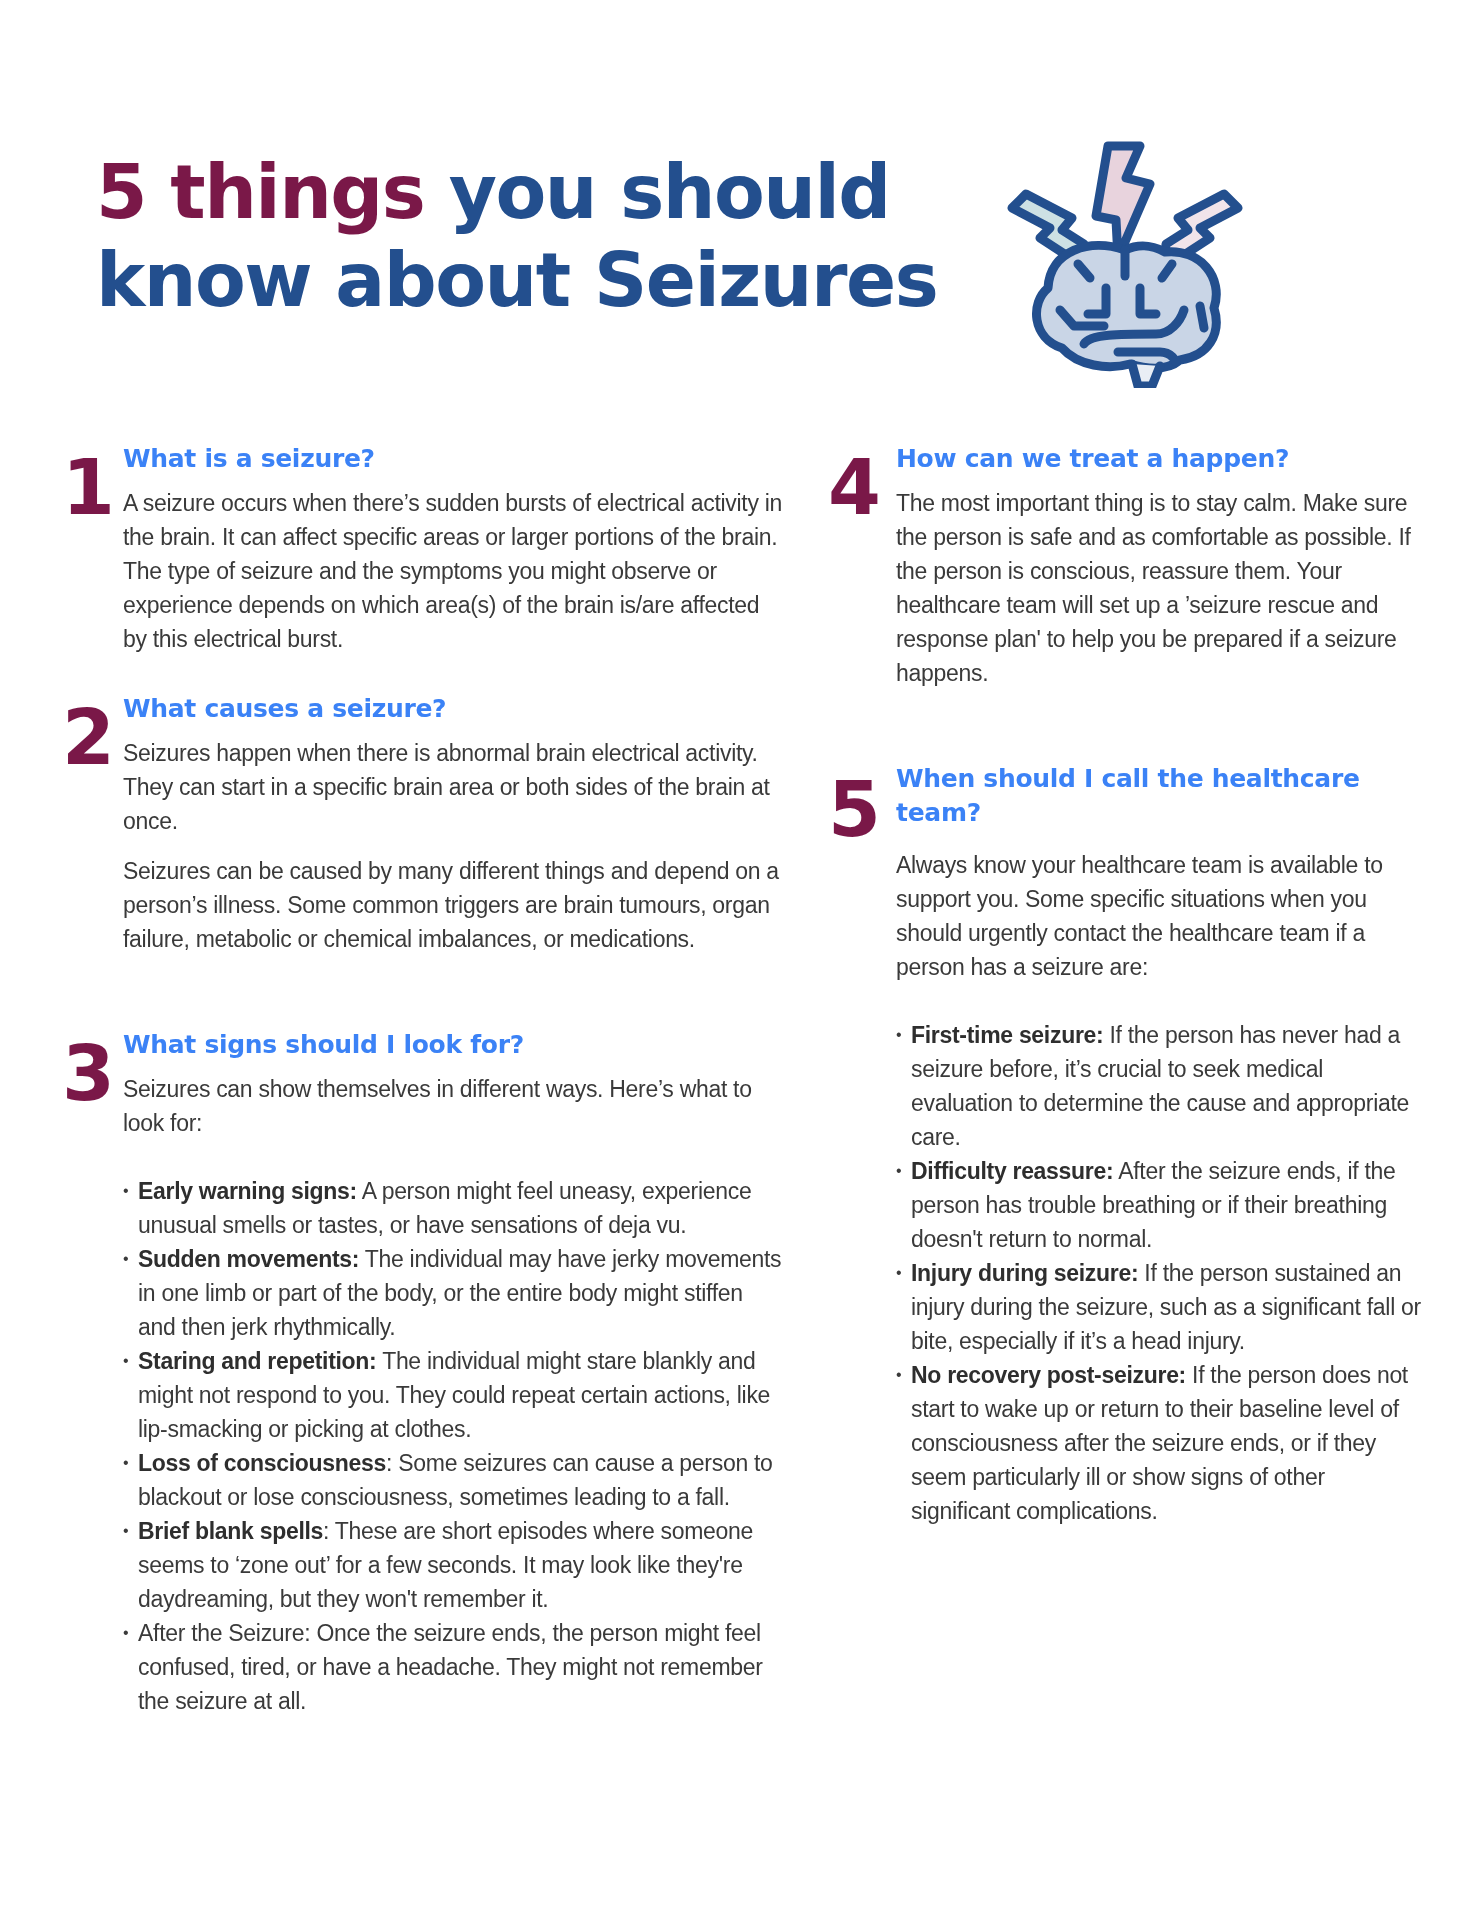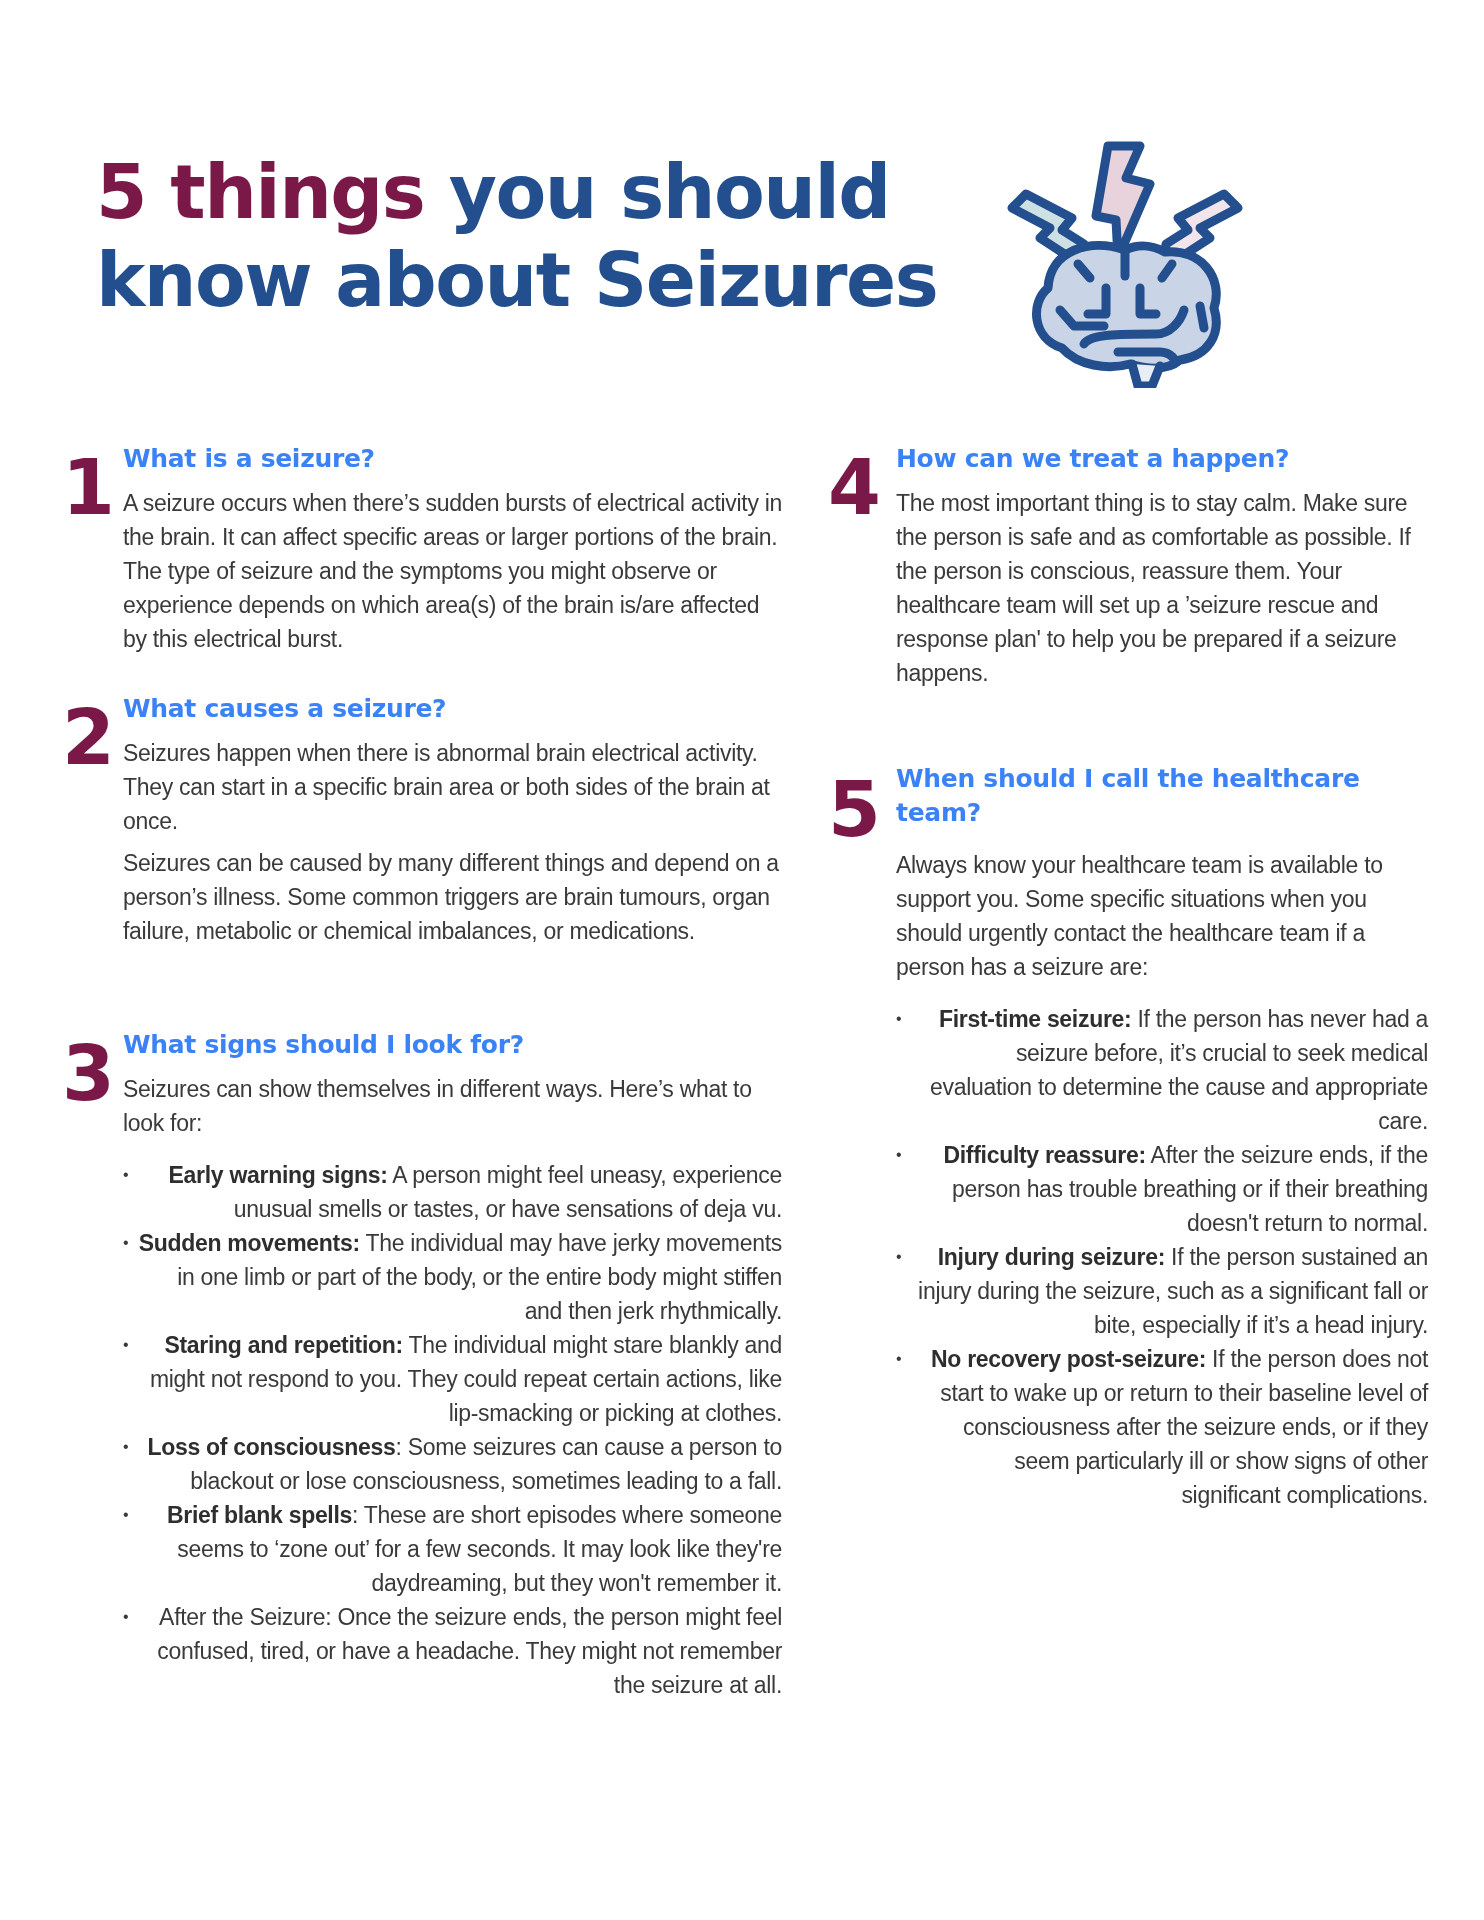--- a/index.html
+++ b/index.html
@@ -23,22 +23,22 @@
   }
   .head {
     font-family: "DejaVu Sans", sans-serif; font-weight: bold;
     font-size: 25px; line-height: 34px; color: #3b82f6; letter-spacing: -0.3px;
   }
   .body {
     font-family: Liberation Sans, sans-serif; font-size: 23px; line-height: 34px;
     color: #3a3a3a; letter-spacing: -0.3px;
   }
   .body p { margin-top: 10px; }
-  .body p + p { margin-top: 8px; }
-  ul.bullets { list-style: none; margin-top: 18px; text-align: right; }
+  .body p + p { margin-top: 16px; }
+  ul.bullets { list-style: none; margin-top: 34px; }
   ul.bullets li { position: relative; padding-left: 15px; }
   ul.bullets li::before {
     content: "•"; position: absolute; left: 0; top: 0; font-size: 16px; color: #3a3a3a;
   }
   ul.bullets b { color: #2e2e2e; }
 
   #s1 { left: 62px; top: 442px; width: 720px; }
   #s2 { left: 62px; top: 692px; width: 720px; }
   #s3 { left: 62px; top: 1028px; width: 720px; }
   #s4 { left: 828px; top: 442px; width: 600px; }

